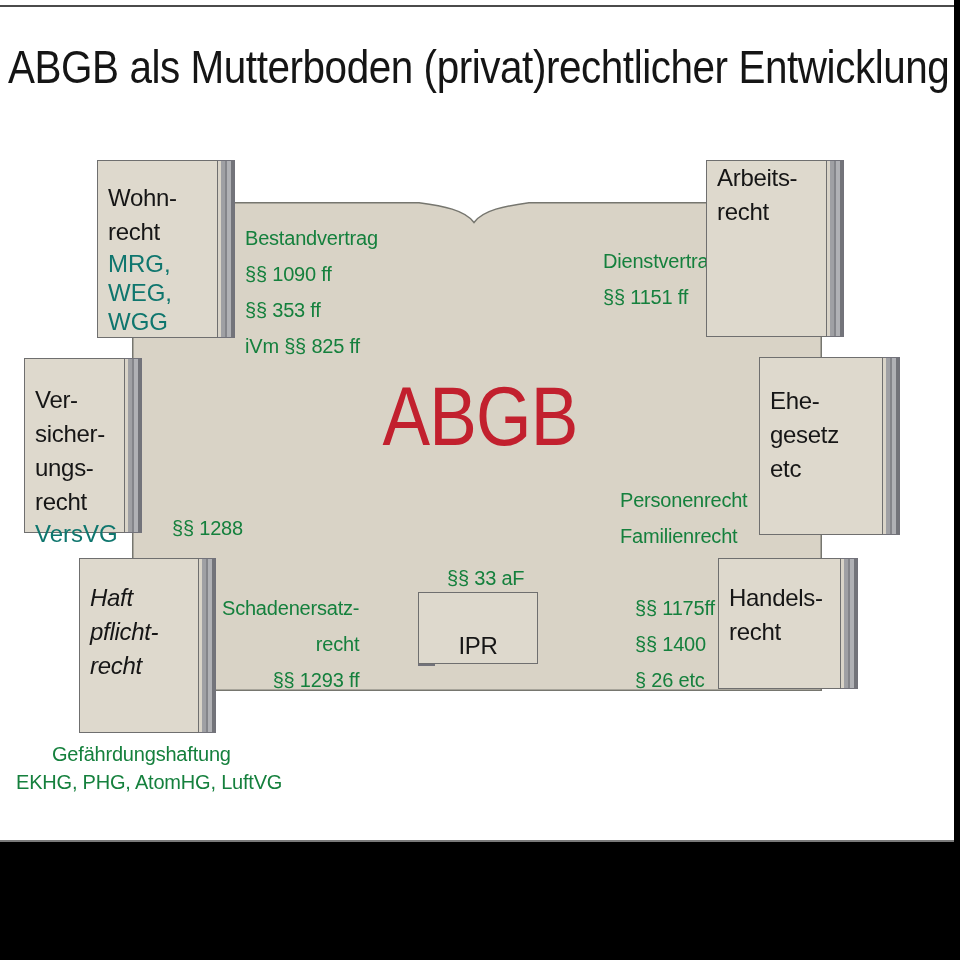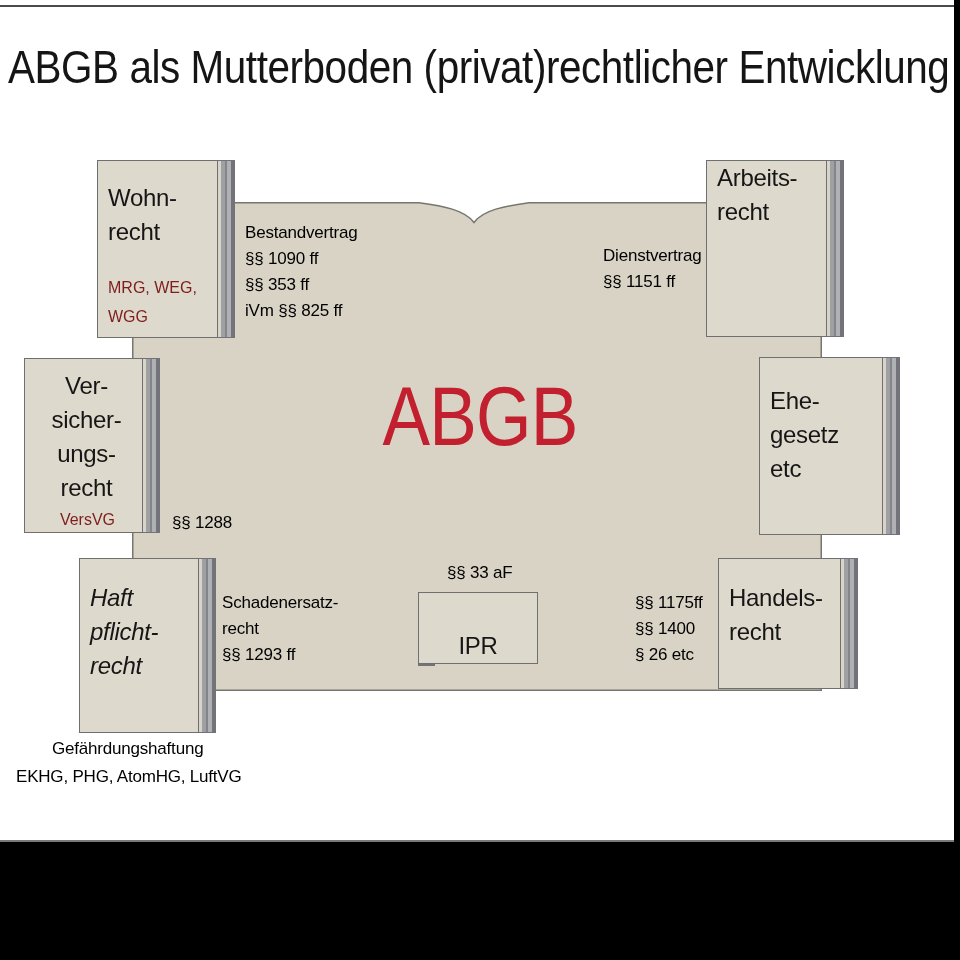--- a/index.html
+++ b/index.html
@@ -13,40 +13,40 @@
     white-space:nowrap; letter-spacing:-0.5px; color:#151515;
     transform:scaleX(0.86); transform-origin:0 0;
   }
   .shape-svg { position:absolute; left:132px; top:202px; width:690px; height:489px; }
   .abgb {
     position:absolute; left:330px; top:374px; width:300px; text-align:center;
     font-size:84px; line-height:1; letter-spacing:-1px; color:#c2202e;
     transform:scaleX(0.85); transform-origin:50% 50%;
   }
   .note {
-    position:absolute; font-size:17px; line-height:26px; white-space:pre-line;
-    letter-spacing:-0.2px; color:#000000;
+    position:absolute; font-size:20px; line-height:36px; white-space:pre-line;
+    letter-spacing:-0.2px; color:#15803d;
   }
   .book { position:absolute; display:flex; align-items:stretch; }
   .book-main {
     box-sizing:border-box; border:1px solid #6f6f6f; background:#ded9cd;
     display:flex; flex-direction:column;
   }
   .book-spine {
     box-sizing:border-box; width:17px; border:1px solid #72727a; border-left:none;
     background:linear-gradient(90deg,
       #d9d4c8 0px 3px, #9fa0a4 3px 7px, #84858a 7px 9px, #b0b1b5 9px 13px, #73747a 13px 17px);
   }
   .book-label {
     font-size:24px; line-height:34px; white-space:pre-line; letter-spacing:-0.3px;
     padding:0 4px 0 10px; color:#161616;
   }
   .book-sub {
-    font-size:16px; line-height:29px; white-space:pre-line; margin-top:auto;
-    padding:0 2px 6px 10px; color:#7f1d1d;
+    font-size:24px; line-height:29px; white-space:pre-line; margin-top:auto;
+    padding:0 2px 6px 10px; color:#0f766e;
   }
   .book--ipr .book-label { padding:0; width:100%; text-align:center; }
   .hr-bottom { position:absolute; left:0; top:840px; width:960px; height:2px; background:#7a7a7a; }
   .bar-bottom { position:absolute; left:0; top:842px; width:960px; height:118px; background:#000000; }
   .bar-right { position:absolute; left:954px; top:0; width:6px; height:960px; background:#000000; }
 </style>
 </head>
 <body>
 
 <div id="stage">
@@ -61,21 +61,23 @@
 
   <div class="abgb">ABGB</div>
 
   <div class="note" style="left:245px; top:220px;">Bestandvertrag
 §§ 1090 ff
 §§ 353 ff
 iVm §§ 825 ff</div>
   <div class="note" style="left:603px; top:243px;">Dienstvertrag
 §§ 1151 ff</div>
   <div class="note" style="left:172px; top:510px;">§§ 1288</div>
-  <div class="note" style="left:222px; top:590px;">Schadenersatz-
+  <div class="note" style="left:620px; top:482px;">Personenrecht
+Familienrecht</div>
+  <div class="note" style="left:222px; top:590px;text-align:right;">Schadenersatz-
 recht
 §§ 1293 ff</div>
   <div class="note" style="left:447px; top:560px;">§§ 33 aF</div>
   <div class="note" style="left:635px; top:590px;">§§ 1175ff
 §§ 1400
 § 26 etc</div>
 
   <div class="book" style="left:97px; top:160px; height:178px;">
     <div class="book-main" style="width:121px; padding-top:20px;">
       <div class="book-label">Wohn-
@@ -88,21 +90,21 @@
 
   <div class="book" style="left:706px; top:160px; height:177px;">
     <div class="book-main" style="width:121px; ">
       <div class="book-label">Arbeits-
 recht</div>
     </div>
     <div class="book-spine"></div>
   </div>
 
   <div class="book" style="left:24px; top:358px; height:175px;">
-    <div class="book-main" style="width:119px; padding-top:10px;text-align:center;">
+    <div class="book-main" style="width:101px; padding-top:24px;">
       <div class="book-label">Ver-
 sicher-
 ungs-
 recht</div>
       <div class="book-sub" style="padding-bottom:4px;">VersVG</div>
     </div>
     <div class="book-spine"></div>
   </div>
 
   <div class="book" style="left:759px; top:357px; height:178px;">

